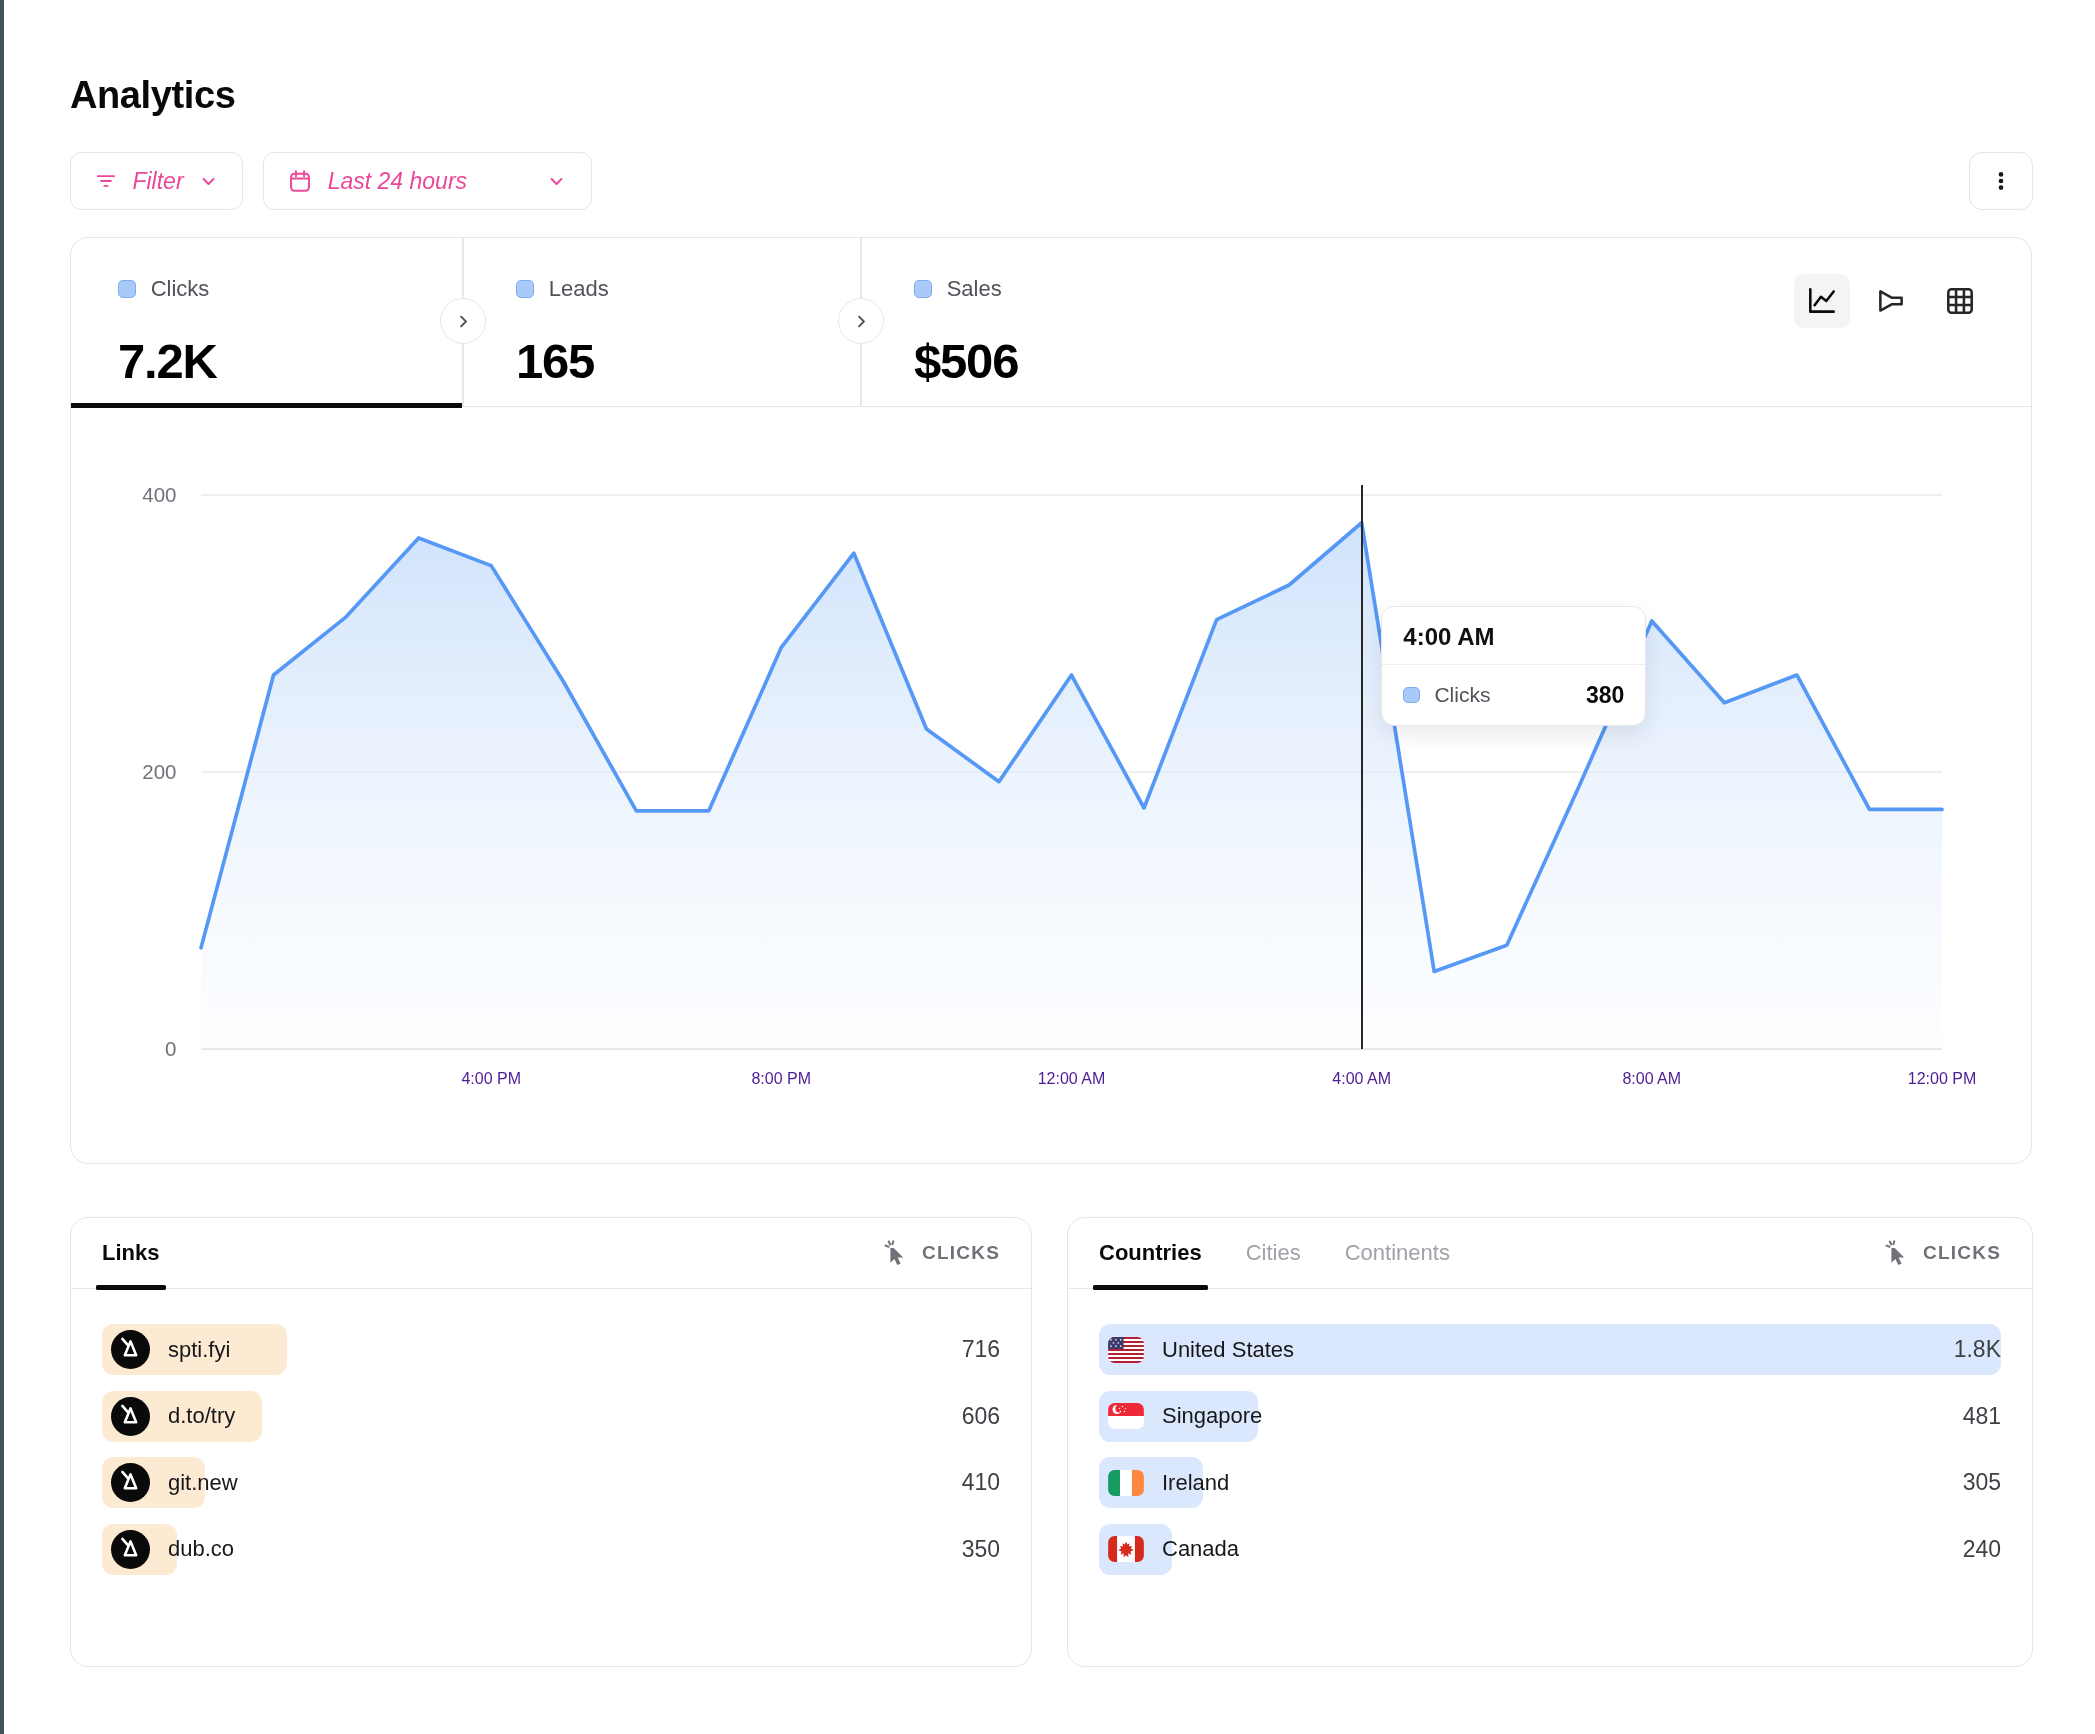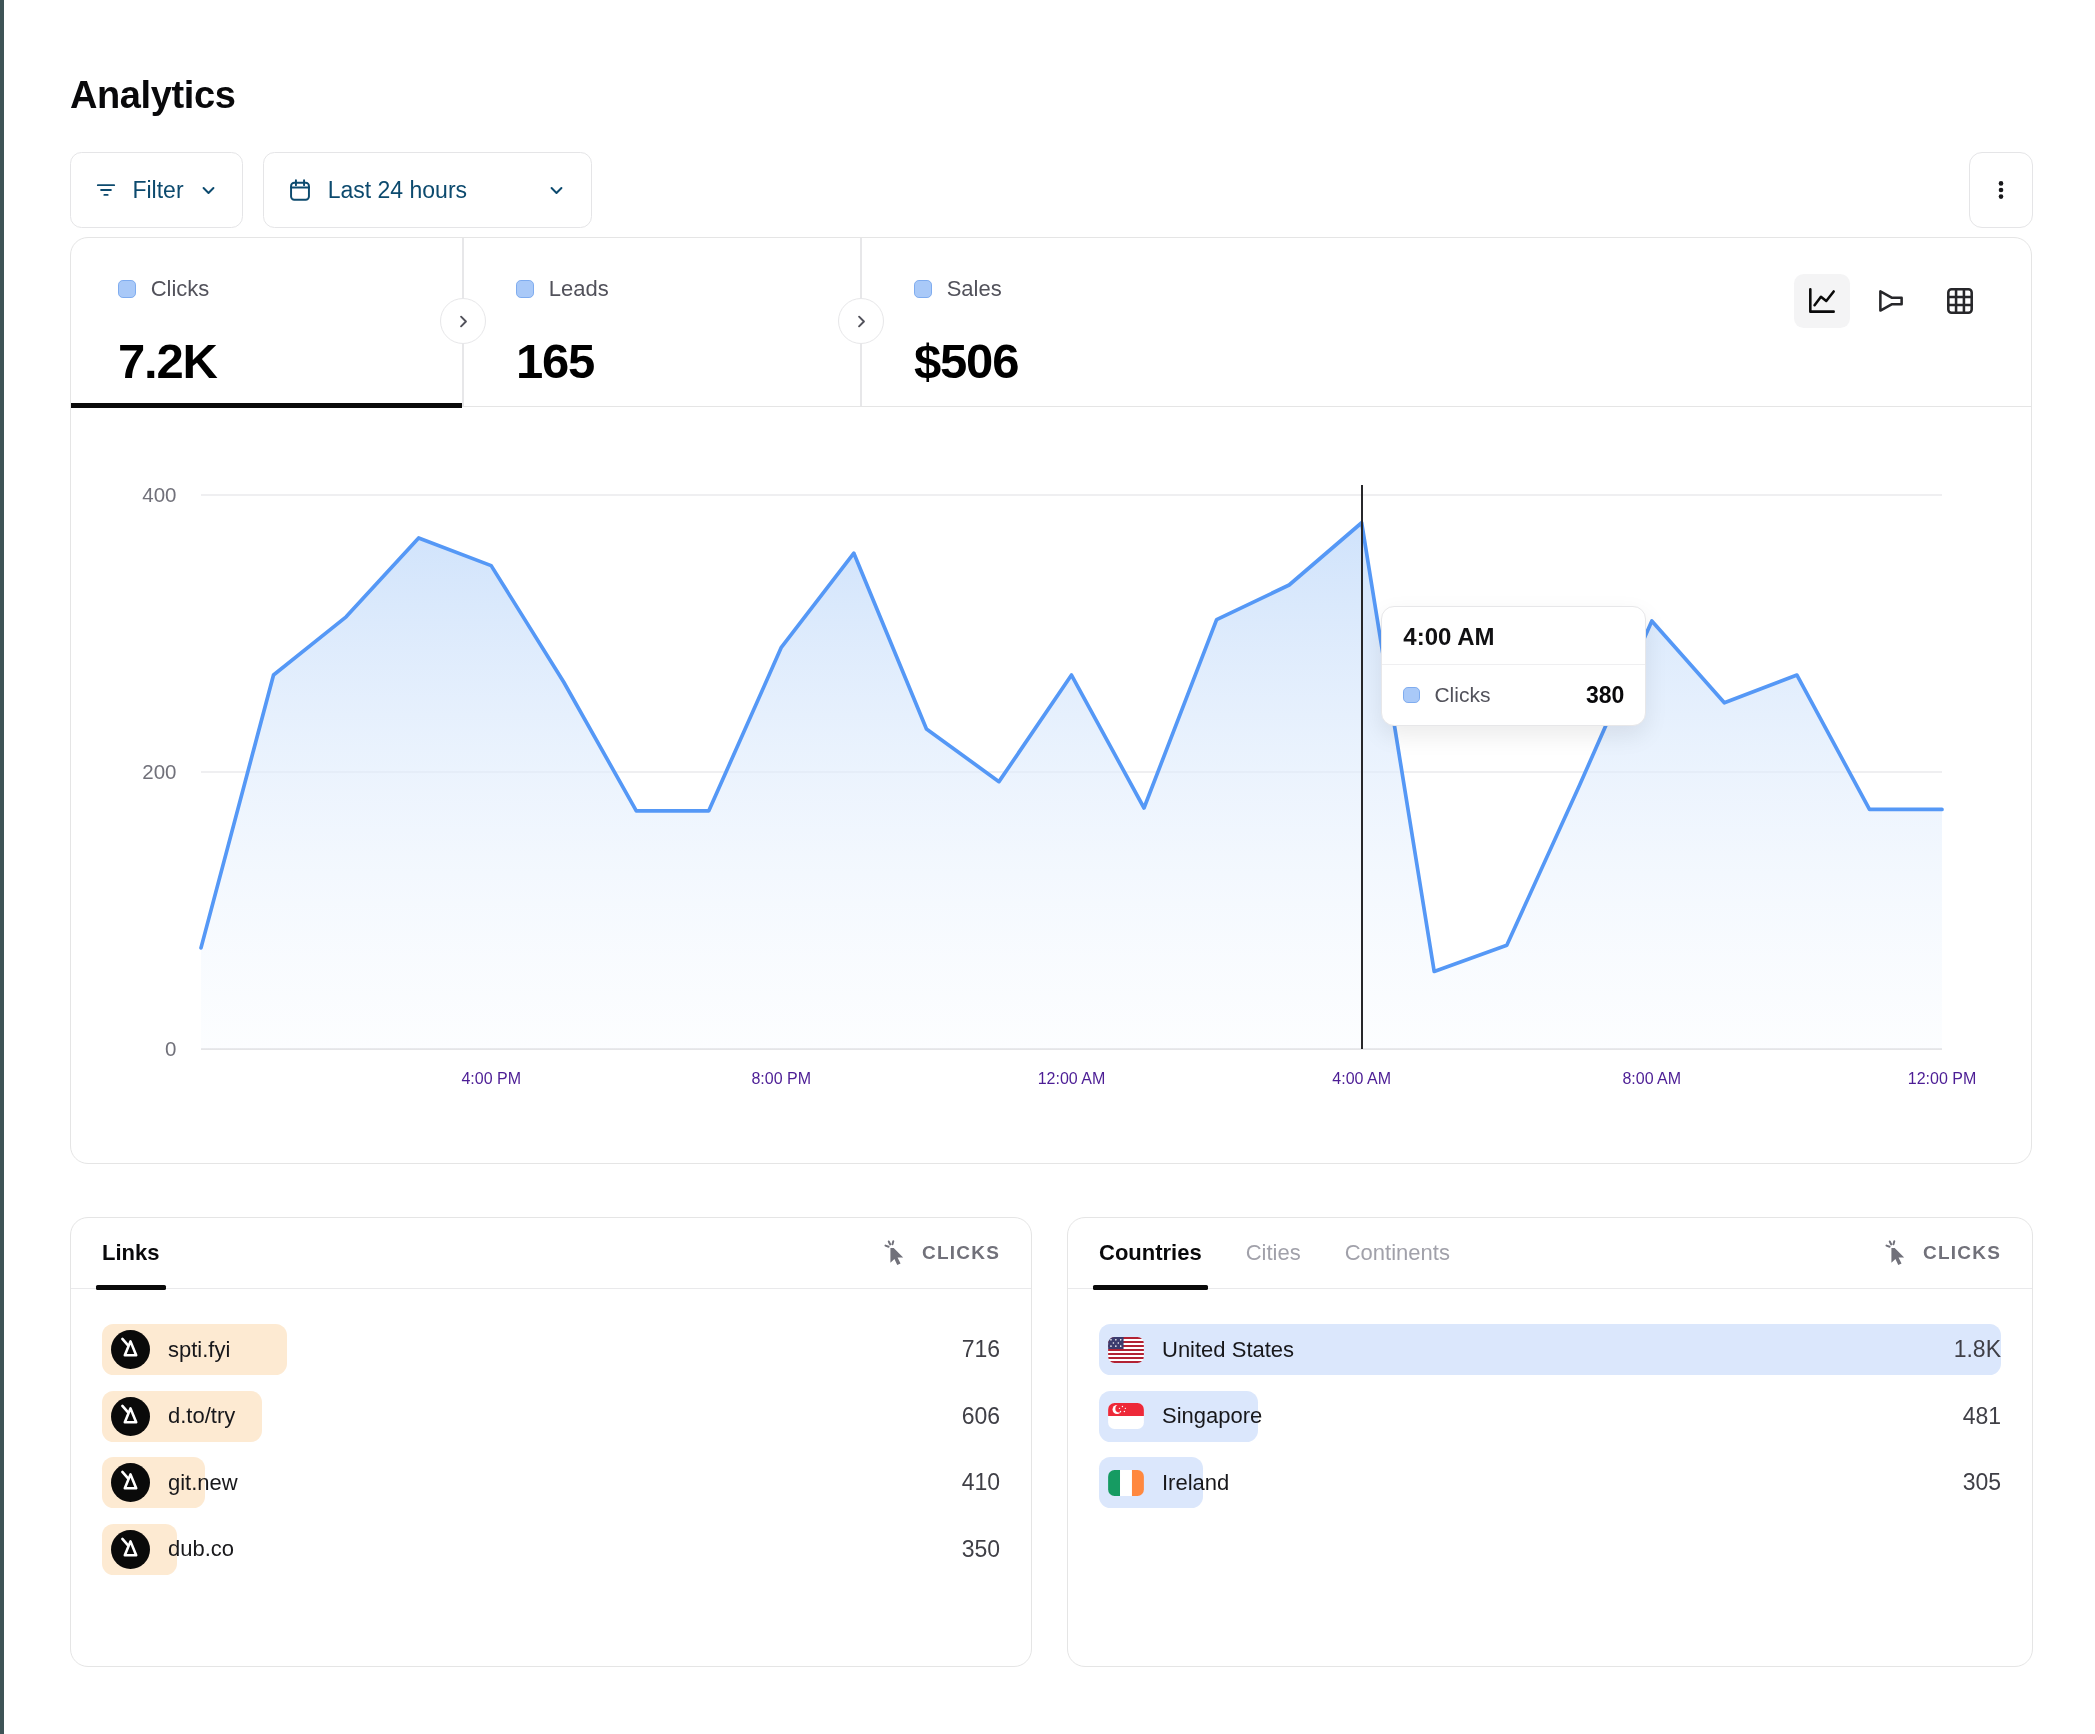--- a/index.html
+++ b/index.html
@@ -6,23 +6,23 @@
   body{
     width:2096px;height:1735px;background:#ffffff;position:relative;overflow:hidden;
     font-family:"Liberation Sans",sans-serif;color:#09090b;
     -webkit-font-smoothing:antialiased;
   }
   .left-strip{position:absolute;left:0;top:0;width:4.1px;height:1735px;background:#3e5456;}
   .page-title{position:absolute;left:70px;top:49px;font-size:38px;font-weight:700;letter-spacing:-0.4px;}
 
   
   .btn{
-    position:absolute;top:152px;height:76px;box-sizing:border-box;background:#fff;
+    position:absolute;top:152px;height:58px;box-sizing:border-box;background:#fff;
     border:1.6px solid #e5e5e7;border-radius:11.5px;display:flex;align-items:center;
-    font-size:23px;color:#0c4a6e;font-weight:500;cursor:pointer;
+    font-size:23px;color:#ec4899;font-weight:500;cursor:pointer;font-style:italic;
   }
   .filter-btn{left:70px;width:173px;justify-content:center;gap:13px;}
   .range-btn{left:263px;width:329px;padding:0 23px;gap:14.7px;}
   .range-btn .chev{margin-left:auto;}
   .kebab-btn{left:1969px;width:64px;justify-content:center;border-radius:13px;}
   .icon{display:inline-flex;align-items:center;justify-content:center;line-height:0;}
   .icon svg{display:block;}
 
   
   .chart-card{
@@ -391,15 +391,30 @@
             <svg width="36" height="26" viewBox="0 0 44 32">
               <rect width="14.67" height="32" fill="#169B62"></rect>
               <rect x="14.67" width="14.67" height="32" fill="#fff"></rect>
               <rect x="29.33" width="14.67" height="32" fill="#FF883E"></rect>
             </svg>
           </span>
       <span class="row-label">Ireland</span>
     </div>
     <span class="row-value">305</span>
   </div>
+      <div class="row">
+    <div class="row-bar" style="width: 8.1%;"></div>
+    <div class="row-content">
+      <span class="row-icon icon flag">
+            <svg width="36" height="26" viewBox="0 0 44 32">
+              <rect width="44" height="32" fill="#fff"></rect>
+              <rect width="11" height="32" fill="#D52B1E"></rect>
+              <rect x="33" width="11" height="32" fill="#D52B1E"></rect>
+              <polygon fill="#D52B1E" points="22,7 23.8,10.5 26.5,9 25.6,13 29.5,12.2 28,15.5 31.5,17.3 27.5,19 28.6,23 24.8,21.3 25,26 22,23.8 19,26 19.2,21.3 15.4,23 16.5,19 12.5,17.3 16,15.5 14.5,12.2 18.4,13 17.5,9 20.2,10.5"></polygon>
+            </svg>
+          </span>
+      <span class="row-label">Canada</span>
+    </div>
+    <span class="row-value">240</span>
+  </div>
     </div>
 </section>
 
 
 </body></html>

